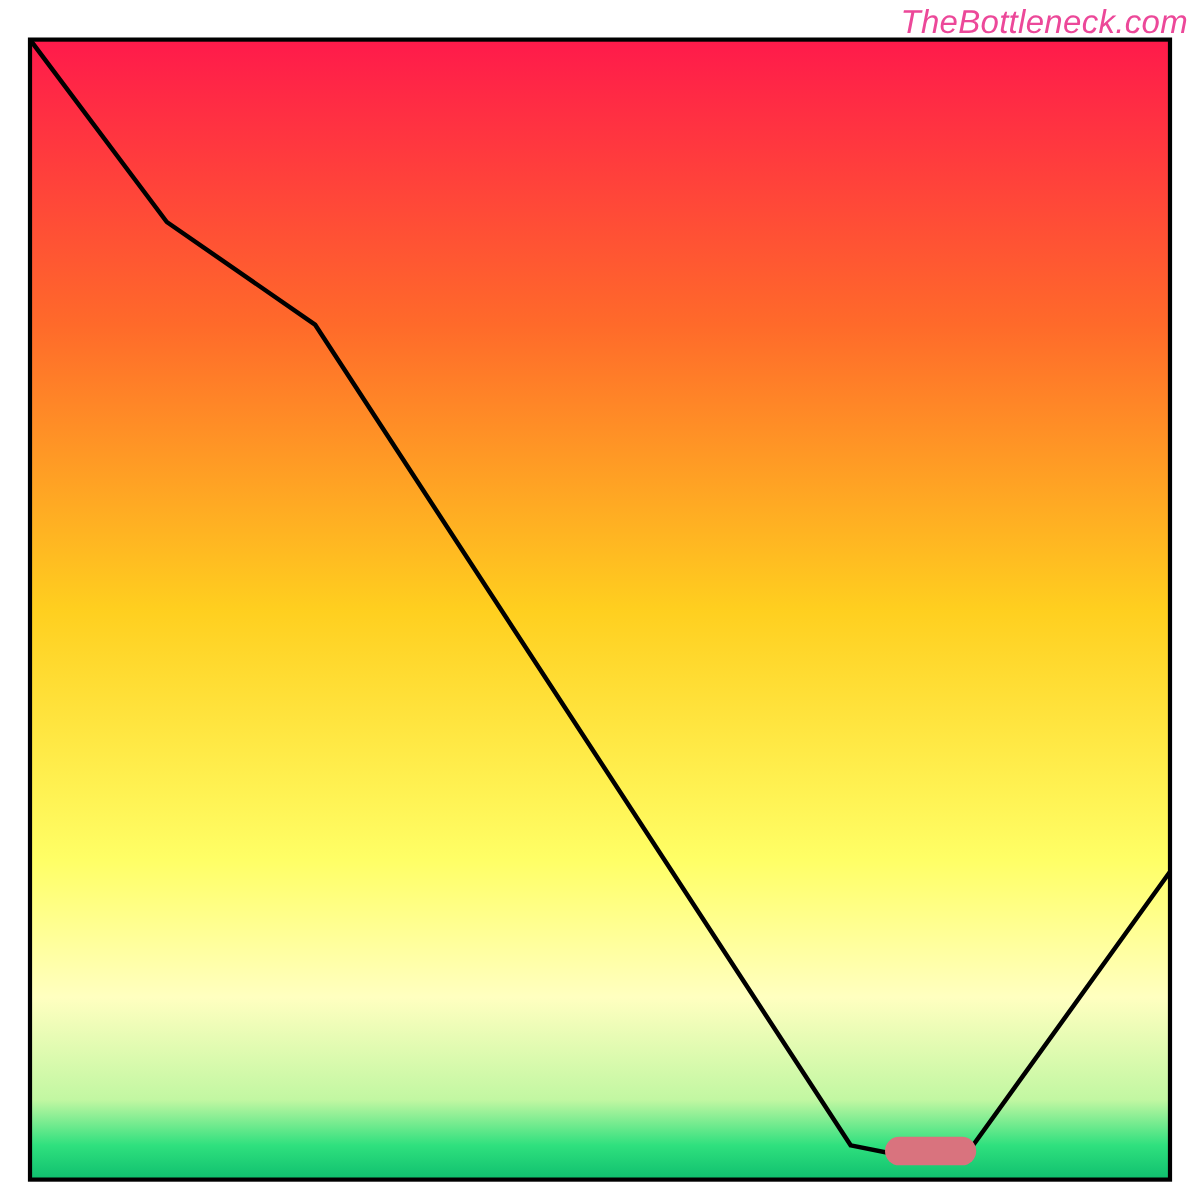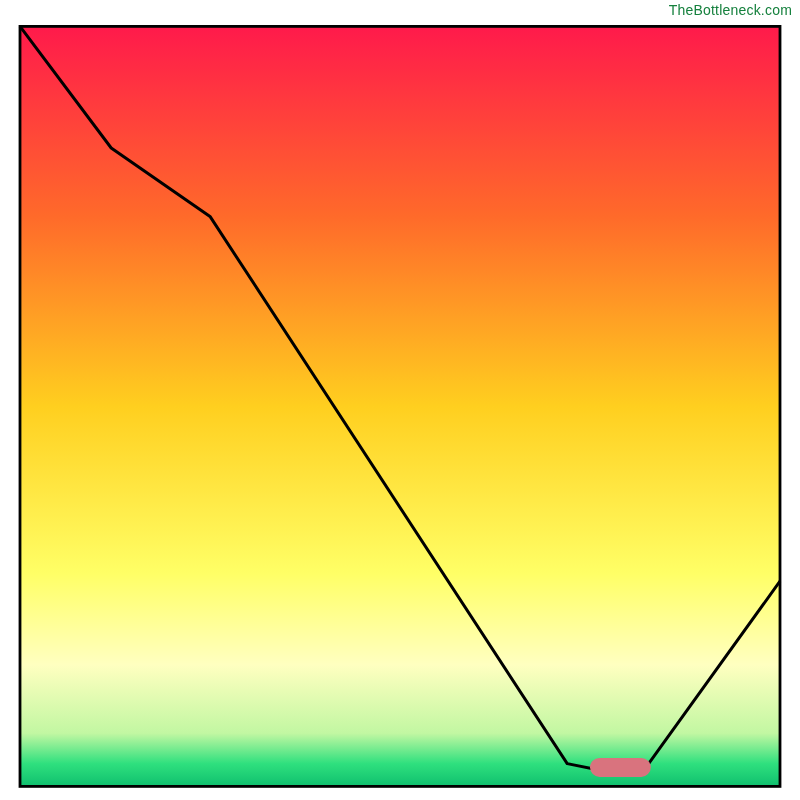--- a/index.html
+++ b/index.html
@@ -16,24 +16,25 @@
     width: 800px;
     height: 800px;
   }
   svg {
     display: block;
   }
   .watermark {
     position: absolute;
     top: 2px;
     right: 8px;
-    font-size: 14px;
+    font-size: 22px;
     font-weight: 400;
-    color: #15803d;
+    color: #ec4899;
     letter-spacing: 0.2px;
+    font-style: italic;
   }
 </style>
 </head>
 <body>
 
 <div class="chart-wrap">
   <svg id="chart-svg" width="800" height="800" viewBox="0 0 800 800">
       <defs>
         <linearGradient id="bg-grad" x1="0" y1="0" x2="0" y2="1">
           <stop offset="0%" stop-color="#ff1a4b"></stop>

